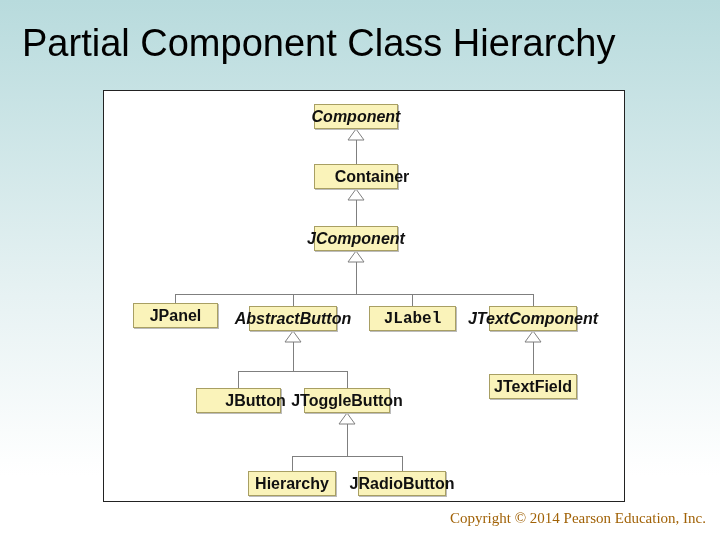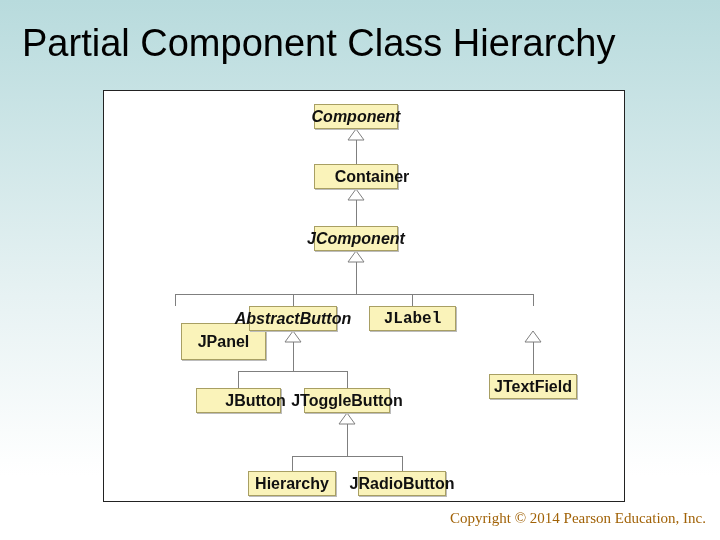--- a/index.html
+++ b/index.html
@@ -63,23 +63,24 @@
         <line x1="188" y1="365" x2="188" y2="380" stroke="#7f7f7f" stroke-width="1" shape-rendering="crispEdges"></line>
         <line x1="298" y1="365" x2="298" y2="380" stroke="#7f7f7f" stroke-width="1" shape-rendering="crispEdges"></line>
         <polygon points="243,322 235,333 251,333" fill="#ffffff" stroke="#7f7f7f" stroke-width="1"></polygon>
         <line x1="429" y1="251" x2="429" y2="283" stroke="#7f7f7f" stroke-width="1" shape-rendering="crispEdges"></line>
         <polygon points="429,240 421,251 437,251" fill="#ffffff" stroke="#7f7f7f" stroke-width="1"></polygon>
       </svg>
 
   <div class="cls abs" style="left: 210px; top: 13px; width: 84px; height: 25px;">Component</div>
       <div class="cls" style="left: 210px; top: 73px; width: 84px; height: 25px; padding-left: 32px;">Container</div>
       <div class="cls abs" style="left: 210px; top: 135px; width: 84px; height: 25px;">JComponent</div>
-      <div class="cls" style="left: 29px; top: 232px; width: 85px; height: 37px; margin-left: 48px;">JPanel</div>
+      <div class="cls" style="left: 29px; top: 212px; width: 85px; height: 25px;">JPanel</div>
       <div class="cls abs" style="left: 145px; top: 215px; width: 88px; height: 25px;">AbstractButton</div>
       <div class="cls" style="left: 265px; top: 215px; width: 87px; height: 25px; font-family: Liberation Mono, monospace;">JLabel</div>
+      <div class="cls abs" style="left: 385px; top: 215px; width: 88px; height: 25px;">JTextComponent</div>
       <div class="cls" style="left: 92px; top: 297px; width: 85px; height: 25px; padding-left: 34px;">JButton</div>
       <div class="cls" style="left: 200px; top: 297px; width: 86px; height: 25px;">JToggleButton</div>
       <div class="cls" style="left: 385px; top: 283px; width: 88px; height: 25px;">JTextField</div>
       <div class="cls" style="left: 144px; top: 380px; width: 88px; height: 25px;">Hierarchy</div>
       <div class="cls" style="left: 254px; top: 380px; width: 88px; height: 25px;">JRadioButton</div>
     </div>
 
   <div class="copyright">Copyright © 2014 Pearson Education, Inc.</div>
 </div>
 

